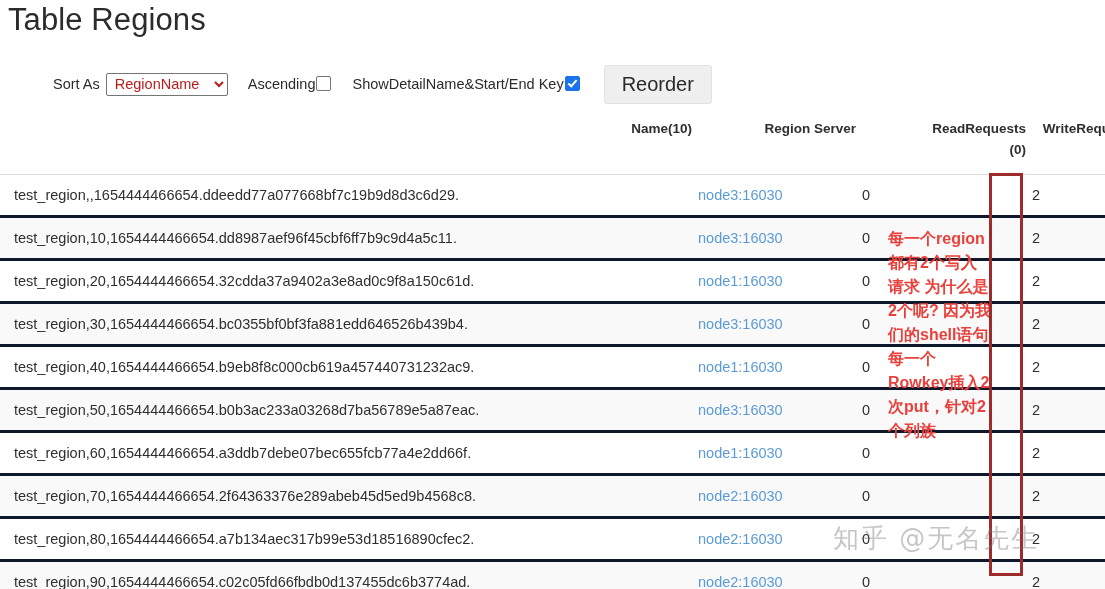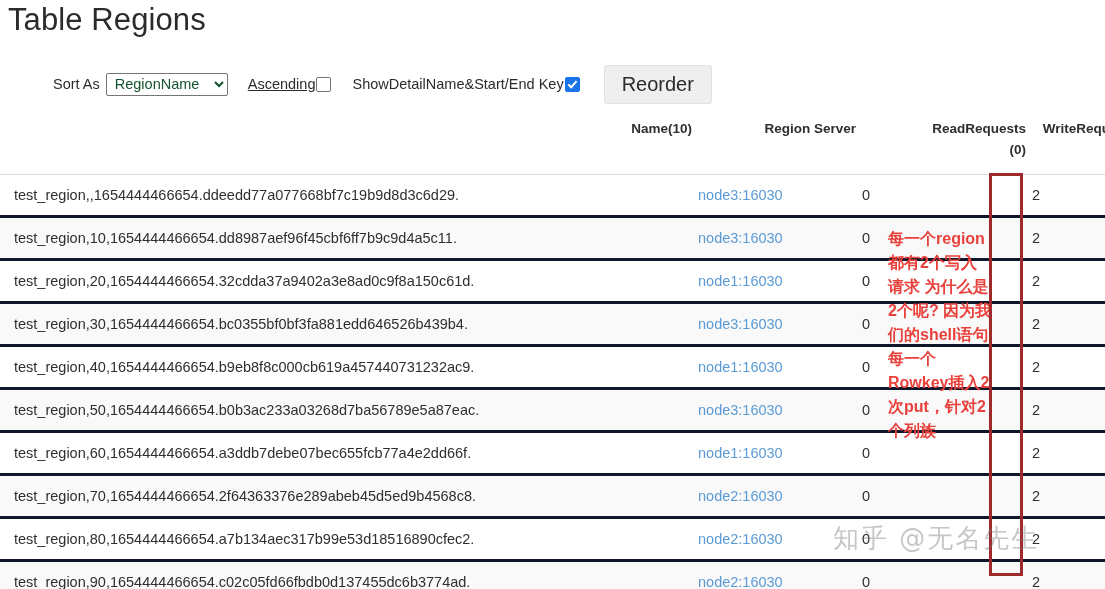--- a/index.html
+++ b/index.html
@@ -44,30 +44,29 @@
     white-space: nowrap;
   }
   .sort-select {
     margin-left: 6px;
     font-family: "Liberation Sans", sans-serif;
     font-size: 14.5px;
     height: 23px;
     padding: 1px 2px 1px 4px;
     border: 1px solid #757575;
     background: #ffffff;
-    color: #14532d;
+    color: #b91c1c;
     border-radius: 2px;
     width: 122px;
   }
   .asc-group {
     margin-left: 20px;
     display: flex;
-    align-items: flex-end;
-    white-space: nowrap;
-    text-decoration: underline;
+    align-items: flex-start;
+    white-space: nowrap;
   }
   .cb {
     -webkit-appearance: none;
     appearance: none;
     width: 13px;
     height: 13px;
     border: 1px solid #767676;
     background: #ffffff;
     border-radius: 2px;
     margin: 0 0 0 1px;
@@ -86,21 +85,20 @@
     top: 1px;
     width: 3px;
     height: 7px;
     border: solid #ffffff;
     border-width: 0 2px 2px 0;
     transform: rotate(42deg);
   }
   .detail-group {
     margin-left: 21px;
     display: flex;
-    align-items: center;
     white-space: nowrap;
   }
   .reorder-btn {
     margin-left: 24px;
     font-family: "Liberation Sans", sans-serif;
     font-size: 20px;
     color: #2b2b2b;
     background: #efefef;
     border: 1px solid #e2e2e2;
     border-radius: 3px;

